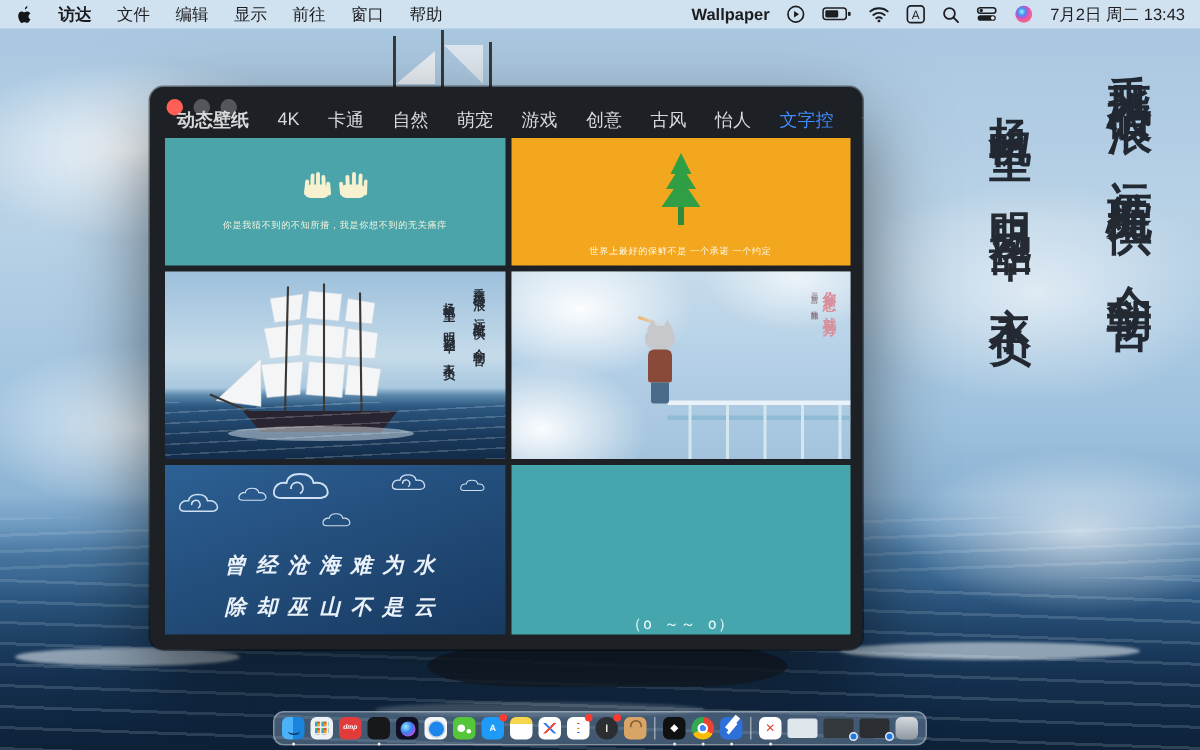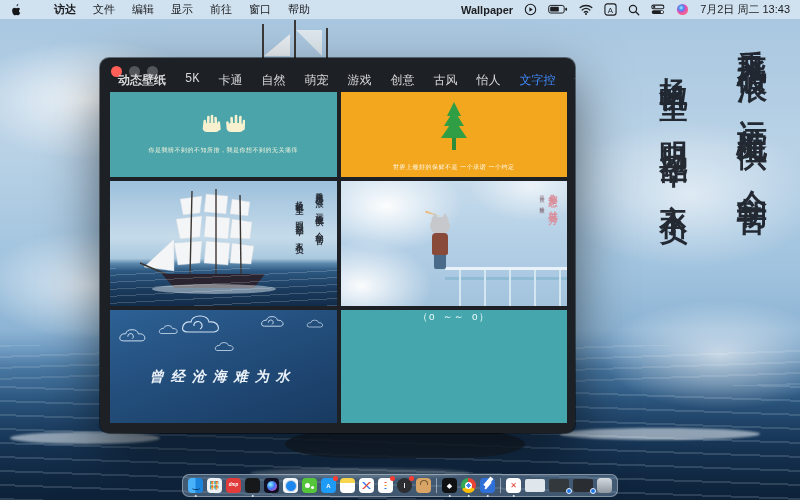--- a/index.html
+++ b/index.html
@@ -23,36 +23,36 @@
   .callig-left  { left:654px; top:56px; font-size:28px; letter-spacing:6px; }
 
   .mast-group { position:absolute; left:248px; top:20px; width:100px; height:38px; }
   .mast { position:absolute; bottom:0; width:2px; background:#3c3a38; }
   .mini-sail { position:absolute; bottom:2px; width:0; height:0; border-style:solid; opacity:.9; }
   .hull-shadow { position:absolute; left:285px; top:430px; width:240px; height:28px; background:#17222e; border-radius:40%/70%; opacity:.8; }
 
   
   .menubar { position:absolute; left:0; top:0; right:0; height:19px; background:rgba(217,231,242,.82);
     display:flex; align-items:center; padding:0 10px; font-size:11px; color:#1b1d20; z-index:50; }
-  .mb-left { display:flex; align-items:center; gap:32px; }
+  .mb-left { display:flex; align-items:center; gap:17px; }
   .mb-item { cursor:default; }
   .mb-item.bold { font-weight:700; }
   .mb-right { margin-left:auto; display:flex; align-items:center; gap:11px; }
   .mb-right .appname { font-weight:600; }
   .mb-ic { display:flex; align-items:center; }
   .mb-ic svg { display:block; }
   .clock { font-size:11px; }
 
   
   .window { position:absolute; left:100px; top:58px; width:475px; height:375px; background:#1d2024;
     border-radius:9px; box-shadow:0 22px 55px rgba(0,0,0,.55), 0 0 0 1px rgba(0,0,0,.45); z-index:30; overflow:hidden; }
   .traffic { position:absolute; left:11px; top:8px; display:flex; gap:7px; }
   .tl { width:11px; height:11px; border-radius:50%; }
   .tl.red { background:#ff5f57; } .tl.gray { background:#53575c; }
-  .tabs { position:absolute; left:18px; top:14px; right:8px; display:flex; gap:19px; font-size:12px; color:#d6d8da;font-family:Liberation Mono, monospace; }
+  .tabs { position:absolute; left:18px; top:14px; right:8px; display:flex; gap:19px; font-size:12px; color:#d6d8da; }
   .tab { cursor:pointer; white-space:nowrap; }
   .tab.first { font-weight:700; }
   .tab.active { color:#3f8cff; }
 
   .grid { position:absolute; left:10px; top:34px; width:457px; display:grid;
     grid-template-columns:1fr 1fr; grid-template-rows:85px 125px 113px; gap:4px; }
   .card { position:relative; overflow:hidden; cursor:pointer; }
 
   
   .card-hands { display:flex; flex-direction:column; align-items:center; }
@@ -92,21 +92,21 @@
   .btn-preview { top:47px; } .btn-set { top:81px; }
 
   
   .card-poem { background:linear-gradient(160deg,#2d6195 0%,#234e7c 45%,#183a61 100%); }
   .card-poem svg.cl { position:absolute; }
   .poem-line { position:absolute; left:0; right:0; text-align:center; color:#eaf1f8; font-size:14px; letter-spacing:7px;
     font-family:"DejaVu Serif","Liberation Serif",serif; font-style:italic; font-weight:600; }
   .pl1 { top:58px; } .pl2 { top:86px; }
 
   
-  .card-emote { display:flex; align-items:flex-start; justify-content:center; }
+  .card-emote { display:flex; align-items:flex-end; justify-content:center; }
   .emote { color:#eafbfb; font-size:10px; letter-spacing:1px; font-family:"DejaVu Sans Mono","Liberation Mono",monospace; }
 
   
   .dock { position:absolute; left:50%; transform:translateX(-50%); bottom:3px; height:23px; z-index:40;
     background:rgba(150,180,205,.38); border:1px solid rgba(255,255,255,.35); border-radius:7px;
     display:flex; align-items:center; gap:4px; padding:0 5px; }
   .dock-sep { width:1px; height:15px; background:rgba(255,255,255,.45); margin:0 1px; }
   .dock-icon { position:relative; width:15px; height:15px; border-radius:4px; display:flex; align-items:center; justify-content:center; cursor:pointer; flex:0 0 auto; }
   .dock-icon.thumb { width:20px; height:13px; border-radius:2px; }
   .dock-icon .glyph { font-size:6px; font-weight:700; color:#fff; line-height:1; }
@@ -245,21 +245,21 @@
 </div>
 
 <div class="window">
   <div class="traffic">
     <div class="tl red"></div>
     <div class="tl gray"></div>
     <div class="tl gray"></div>
   </div>
   <div class="tabs" id="tabs-row">
       <div class="tab first">动态壁纸</div>
-      <div class="tab">5K</div>
+      <div class="tab">4K</div>
       <div class="tab">卡通</div>
       <div class="tab">自然</div>
       <div class="tab">萌宠</div>
       <div class="tab">游戏</div>
       <div class="tab">创意</div>
       <div class="tab">古风</div>
       <div class="tab">怡人</div>
       <div class="tab active">文字控</div>
       <div class="tab">音乐</div>
     </div>
@@ -368,20 +368,21 @@
       <svg class="cl" style="left:150px;top:4px;" width="36" height="16" viewBox="0 0 60 26">
           <path d="M8 20 q-7 0 -5 -6 q2 -5 8 -4 q1 -6 9 -6 q8 0 9 6 q7 -1 9 4 q2 5 -4 6 z M14 14 a4 4 0 1 1 6 3" fill="none" stroke="#cfe0f2" stroke-width="1.5"></path>
         </svg>
       <svg class="cl" style="left:196px;top:8px;" width="26" height="12" viewBox="0 0 60 26">
           <path d="M8 20 q-7 0 -5 -6 q2 -5 8 -4 q1 -6 9 -6 q8 0 9 6 q7 -1 9 4 q2 5 -4 6 z" fill="none" stroke="#cfe0f2" stroke-width="1.6"></path>
         </svg>
       <svg class="cl" style="left:104px;top:30px;" width="30" height="14" viewBox="0 0 60 26">
           <path d="M8 20 q-7 0 -5 -6 q2 -5 8 -4 q1 -6 9 -6 q8 0 9 6 q7 -1 9 4 q2 5 -4 6 z" fill="none" stroke="#cfe0f2" stroke-width="1.6"></path>
         </svg>
       <div class="poem-line pl1">曾经沧海难为水</div>
+      <div class="poem-line pl2">除却巫山不是云</div>
     </div>
 
     <div class="card card-emote" style="background: rgb(69, 167, 173);">
       <div class="emote">（o ～～ o）</div>
     </div>
 
   </div>
 </div>
 
 <div class="dock" id="dock">

